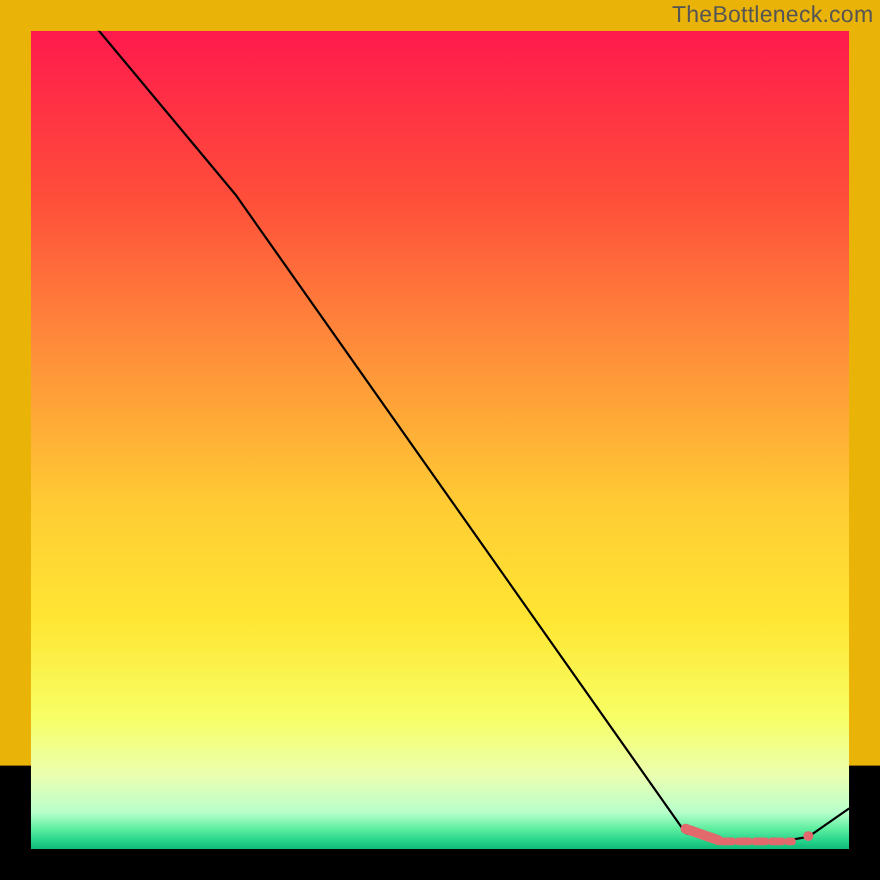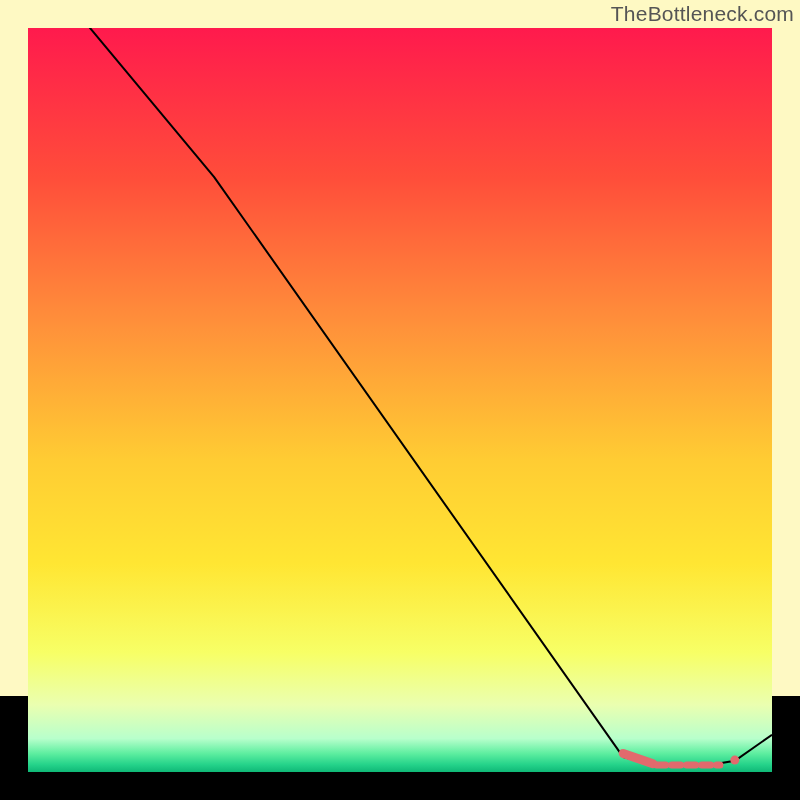--- a/index.html
+++ b/index.html
@@ -8,21 +8,21 @@
     width: 800px;
     height: 800px;
     background: #000;
     overflow: hidden;
     font-family: Arial, Helvetica, sans-serif;
   }
   .outer {
     position: relative;
     width: 800px;
     height: 696px;
-    background: #fef9c3;
+    background: #eab308;
   }
   .watermark {
     position: absolute;
     top: 2px;
     right: 6px;
     color: #555;
     font-size: 21px;
     font-weight: 500;
     letter-spacing: 0.2px;
     user-select: none;

